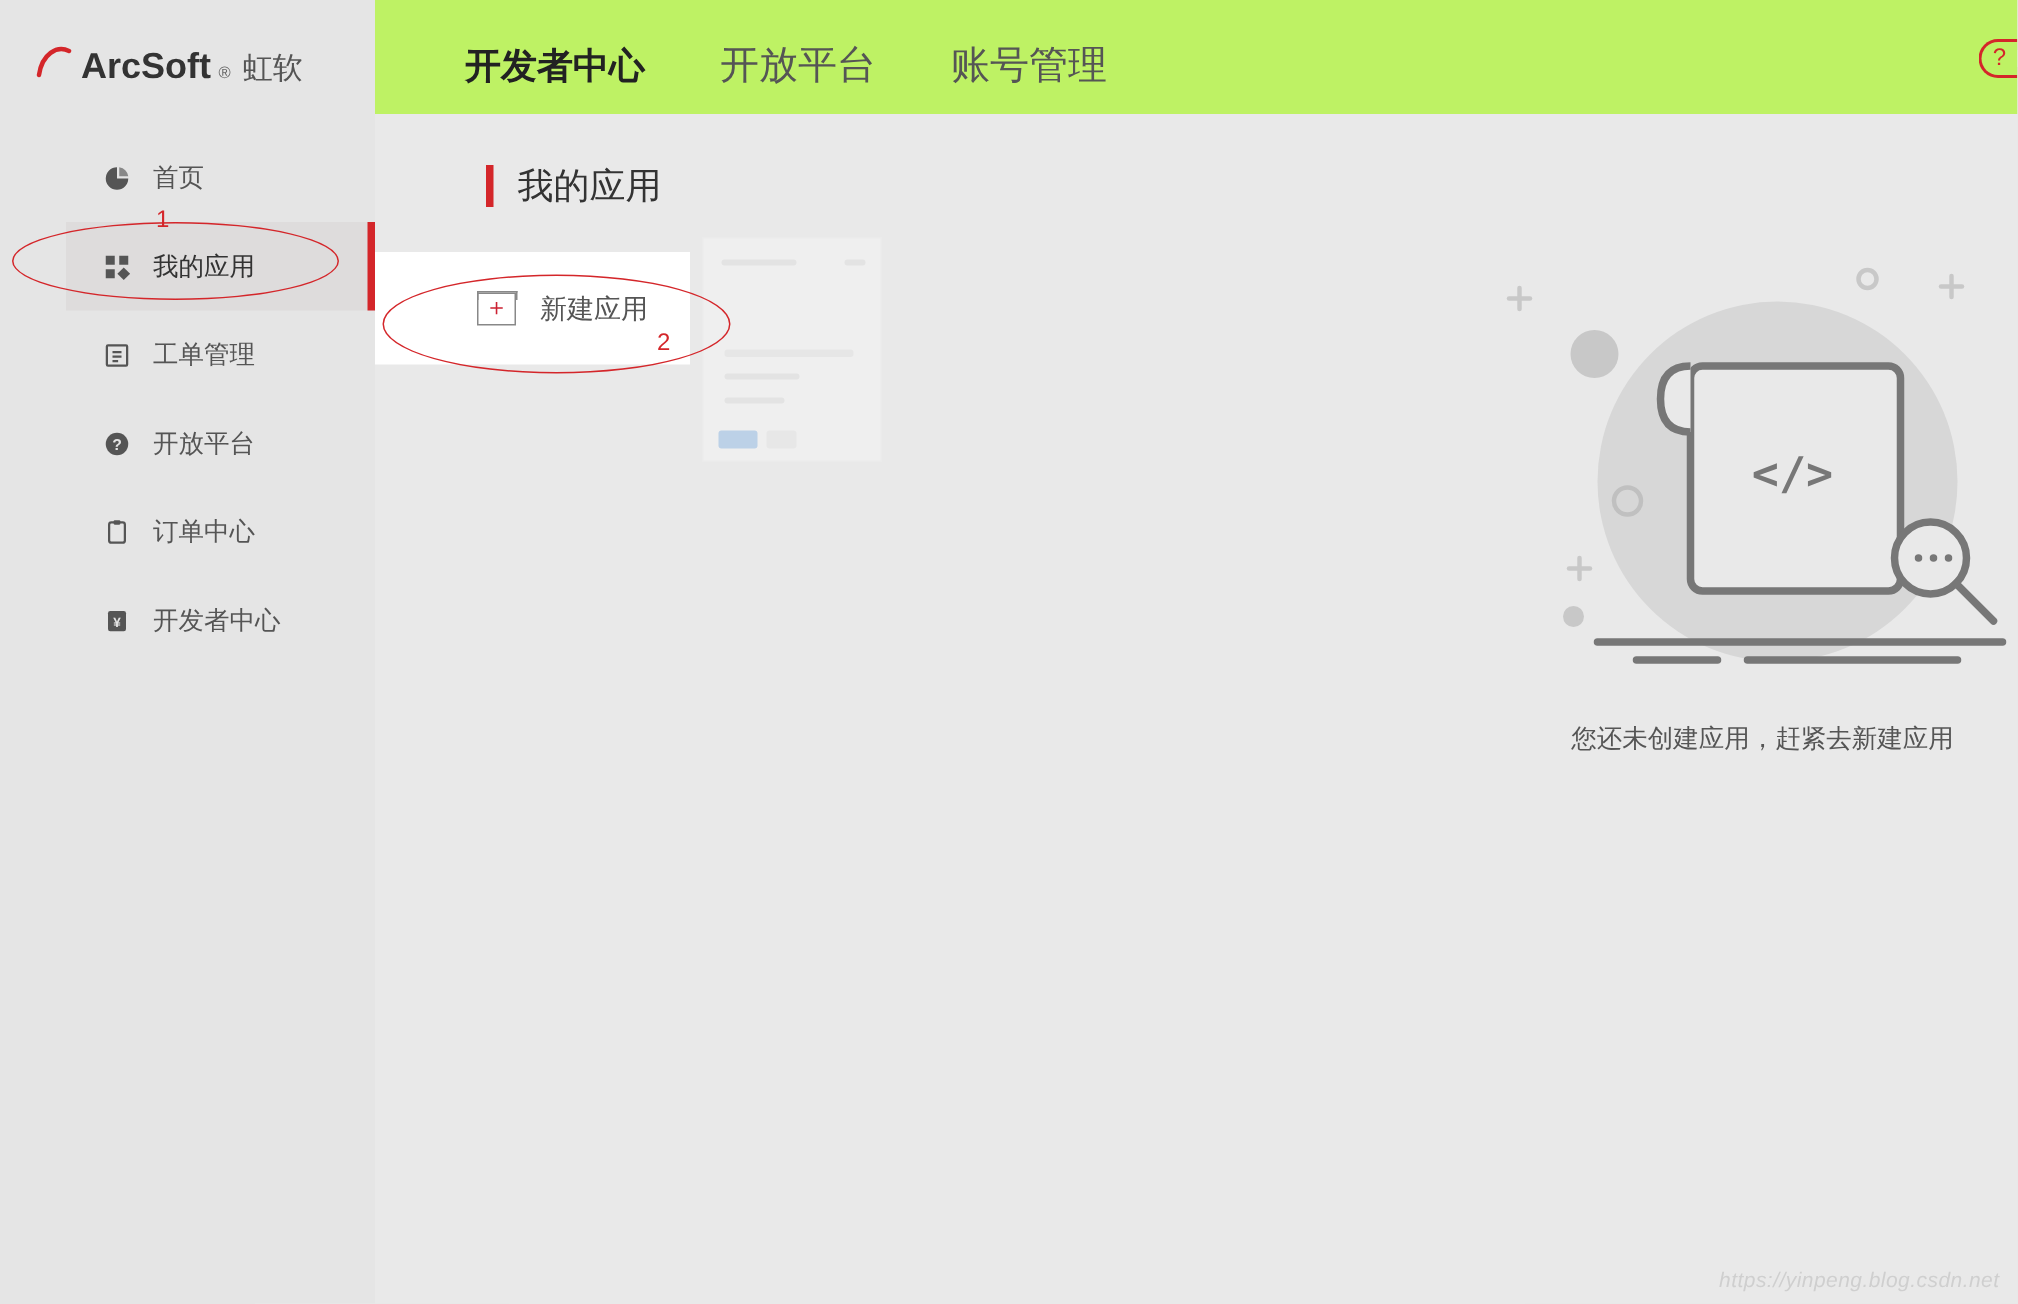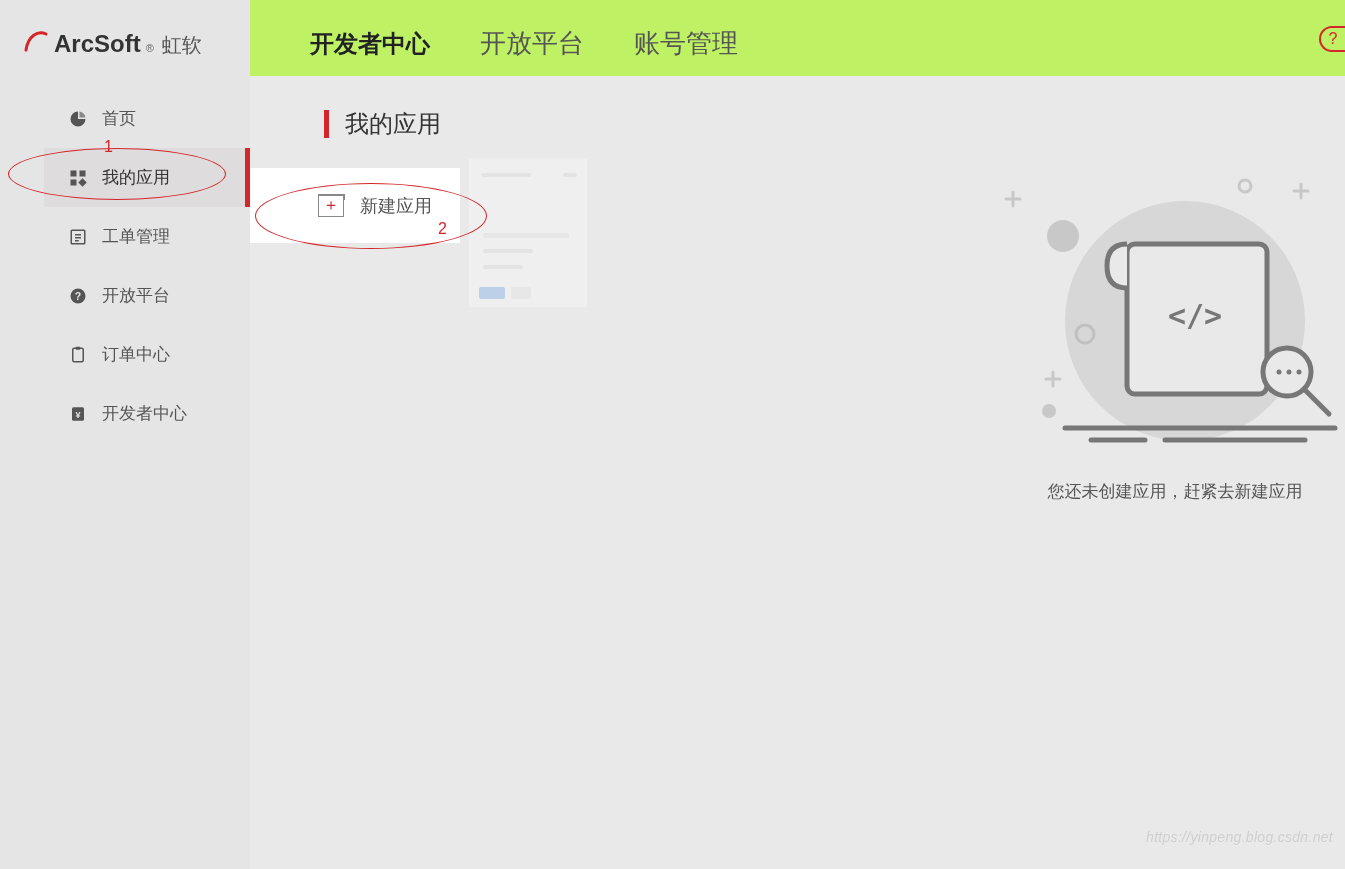--- a/index.html
+++ b/index.html
@@ -211,21 +211,21 @@
     position: absolute;
     color: #d4262a;
     font-size: 16px;
     font-family: Arial;
   }
   .n1 { left: 104px; top: 138px; }
   .n2 { left: 438px; top: 220px; }
 
   .watermark {
     position: absolute;
-    right: 12px; bottom: 24px;
+    right: 12px; bottom: 8px;
     color: #c9c9c9;
     font-size: 14px;
     font-style: italic;
     letter-spacing: .3px;
     opacity: .8;
   }
 </style>
 </head>
 <body>
 

